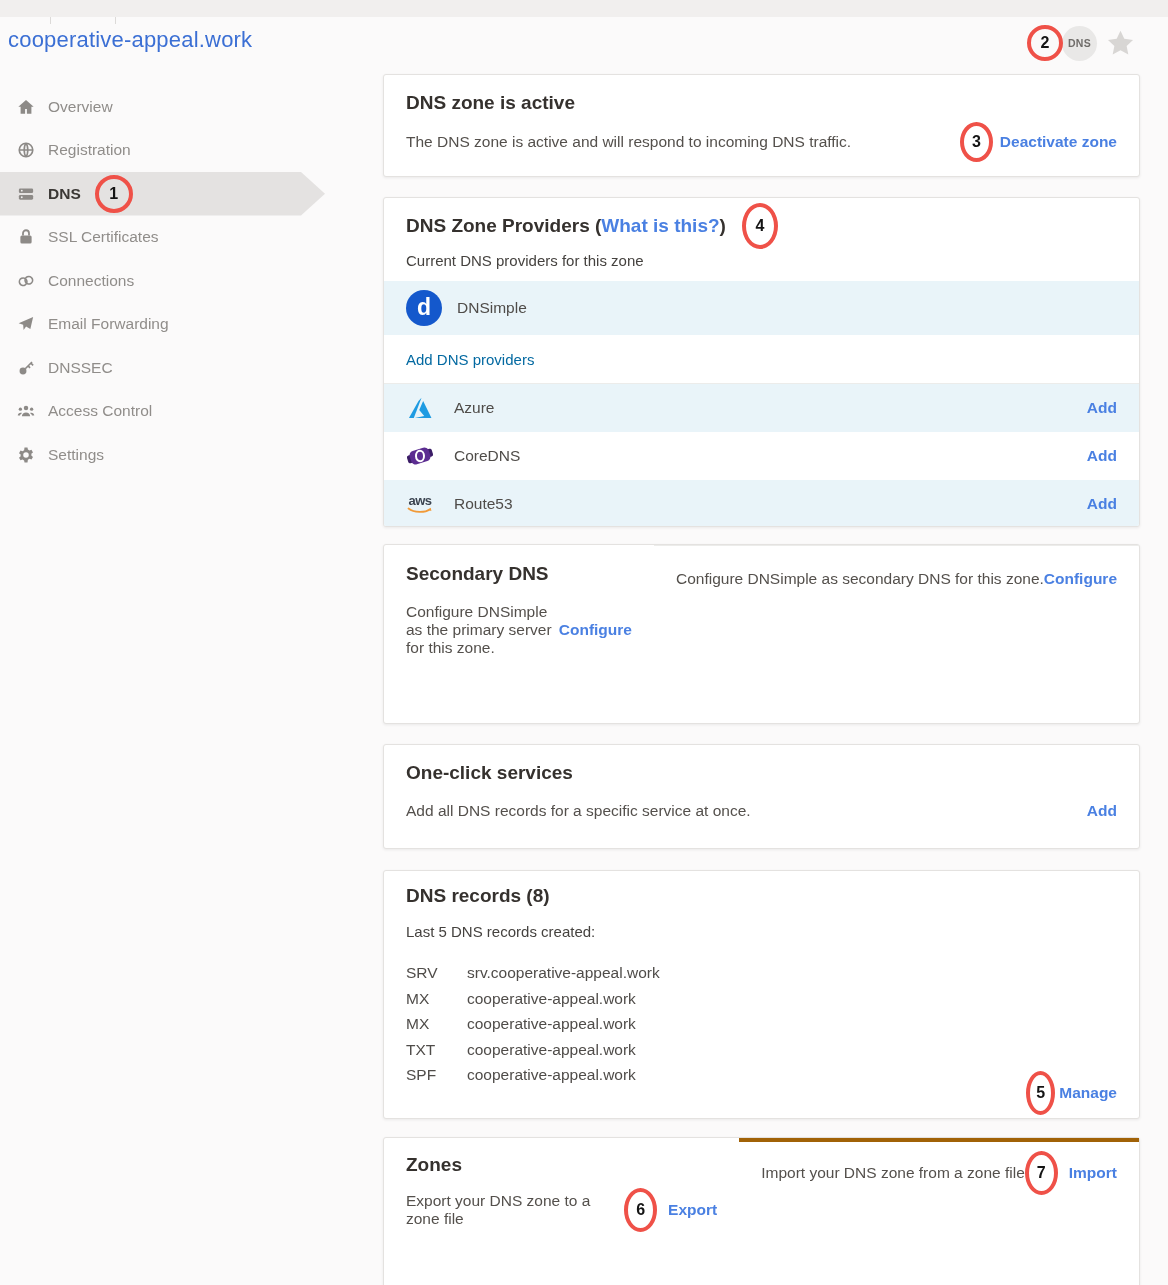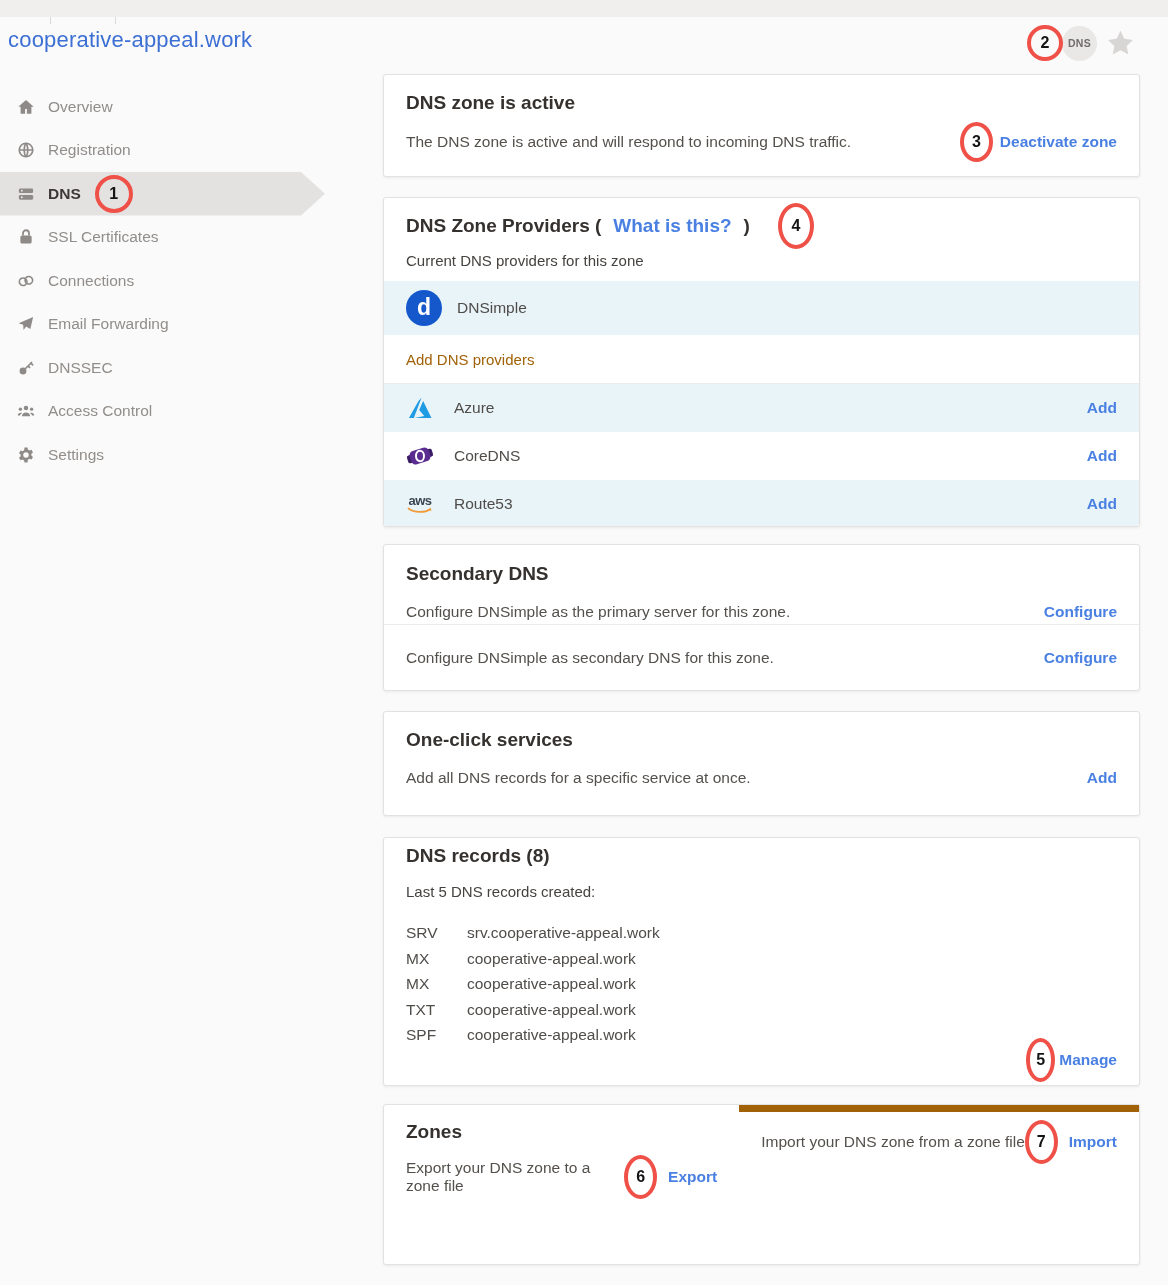--- a/index.html
+++ b/index.html
@@ -66,66 +66,66 @@
   a.action {
     color:#4a80e2; font-weight:bold; font-size:15.5px; text-decoration:none; cursor:pointer;
   }
 
   .card-zone-active { height:103px; padding:15px 22px 0; margin-bottom:20px; }
   .card-zone-active .row { display:flex; align-items:center; justify-content:space-between; margin-top:14px; }
   .card-zone-active .right { display:flex; align-items:center; }
 
   .card-providers { height:330px; margin-bottom:17px; overflow:hidden; }
   .card-providers .head { padding:15px 22px 0; }
-  .card-providers h2 { display:flex; align-items:center;gap:12px; }
+  .card-providers h2 { display:flex; align-items:center; }
   .card-providers .sub { margin-top:13px; font-size:15px; color:#45423f; }
   .provider-row {
     display:flex; align-items:center; height:54px; padding:0 22px;
     background:#e9f4f9; margin-top:12px; font-size:15.5px; color:#4f4c49;
   }
   .provider-row .logo-circle {
     width:36px; height:36px; border-radius:50%; background:#1458cc; color:#fff;
     display:flex; align-items:center; justify-content:center;
     font-weight:bold; font-size:23px; margin-right:15px; padding-bottom:2px;
   }
-  .add-label { padding:16px 22px 15px; font-size:15px; color:#a16207; border-bottom:1px solid #ececea; }
+  .add-label { padding:16px 22px 15px; font-size:15px; color:#0369a1; border-bottom:1px solid #ececea; }
   .avail-row {
     display:flex; align-items:center; height:48px; padding:0 22px; font-size:15.5px; color:#4f4c49;
   }
   .avail-row:nth-child(odd) { background:#e9f4f9; }
   .avail-row .plogo { width:28px; height:28px; margin-right:20px; flex:none; display:flex; align-items:center; justify-content:center; }
   .avail-row a.action { margin-left:auto; }
   .aws-logo { display:flex; flex-direction:column; align-items:center; line-height:1; }
   .aws-logo b { font-size:13px; color:#3b4450; letter-spacing:-.5px; font-style:normal; }
 
-  .card-secondary { height:147px; margin-bottom:20px; display:flex; flex-direction:column; }
+  .card-secondary { height:180px; margin-bottom:20px; display:flex; flex-direction:row; }
   .card-secondary .sec1 { flex:1; padding:16px 22px 0; }
   .card-secondary .sec1 .row,
   .flex-between { display:flex; align-items:center; justify-content:space-between; }
   .card-secondary .sec1 .row { margin-top:16px; }
   .card-secondary .sec2 {
     height:66px; border-top:1px solid #ececea; display:flex; align-items:center;
     justify-content:space-between; padding:0 22px;
   }
 
   .card-oneclick { height:105px; padding:15px 22px 0; margin-bottom:21px; }
   .card-oneclick .row { display:flex; align-items:center; justify-content:space-between; margin-top:16px; }
 
-  .card-records { height:249px; padding:5px 22px 0; margin-bottom:18px; }
+  .card-records { height:249px; padding:12px 22px 0; margin-bottom:18px; }
   .card-records .sub { margin-top:14px; font-size:15px; color:#45423f; }
   .records { margin-top:20px; }
   .record-row { display:flex; font-size:15.5px; color:#4f4c49; line-height:25.5px; }
   .record-row .rtype { width:61px; flex:none; }
   .manage-cluster { position:absolute; right:22px; bottom:13px; display:flex; align-items:center; }
 
   .card-zones { height:161px; display:flex; flex-direction:row; }
   .card-zones .sec1 { flex:1; padding:14px 22px 0; }
   .card-zones .row1 { display:flex; align-items:center; justify-content:flex-end; margin-top:14px; }
   .card-zones .sec2 {
-    height:66px; border-top:7px solid #a16207; display:flex; align-items:center;
+    height:66px; border-top:4px solid #a16207; display:flex; align-items:center;
     justify-content:space-between; padding:0 22px;
   }
   .link-cluster { display:flex; align-items:center; }
 
   svg { display:block; }
 </style>
 </head>
 <body>
 
 <div class="page">

